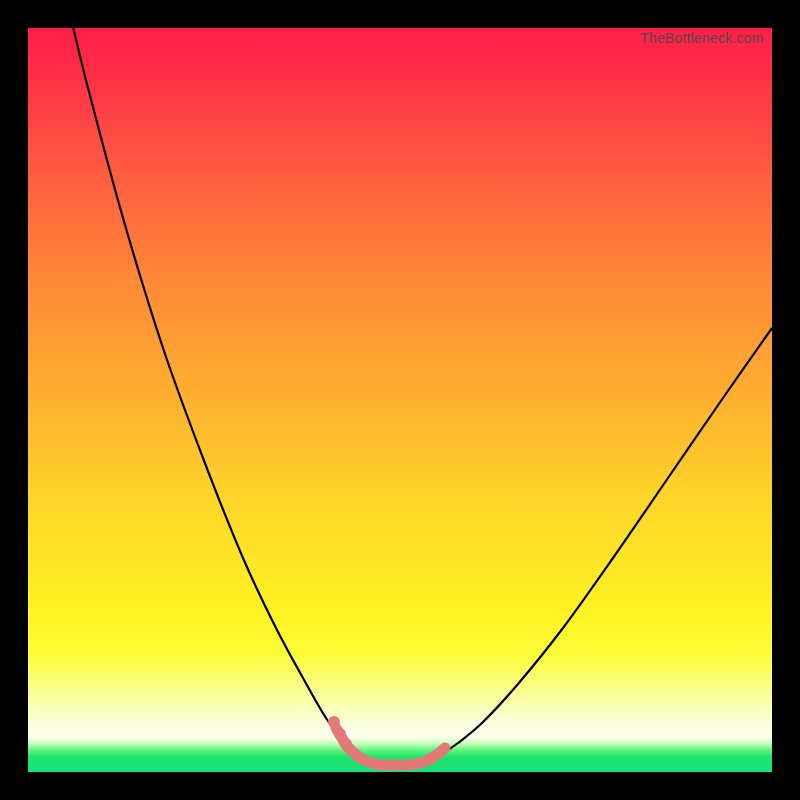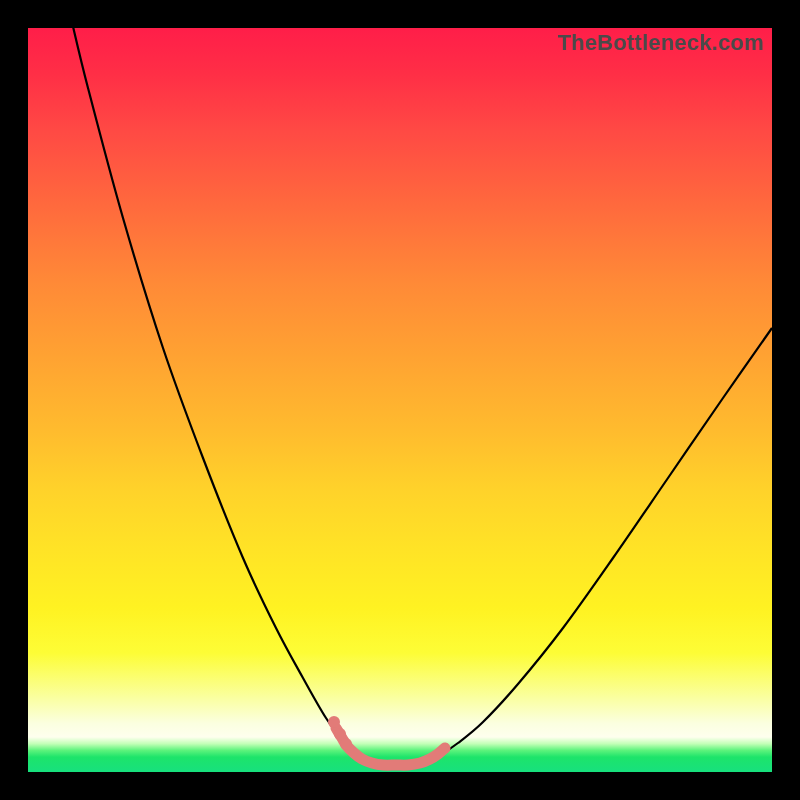--- a/index.html
+++ b/index.html
@@ -43,22 +43,22 @@
       #5cf37c 97.1%,
       #1de46a 98%,
       #17e07e 100%
     );
   }
   .watermark {
     position: absolute;
     top: 2px;
     right: 8px;
     color: #4a4a4a;
-    font-size: 22px;
-    font-weight: 700;
+    font-size: 14px;
+    font-weight: 400;
     letter-spacing: 0.2px;
     pointer-events: none;
   }
   svg.curves {
     position: absolute;
     inset: 0;
     width: 100%;
     height: 100%;
     overflow: visible;
   }

